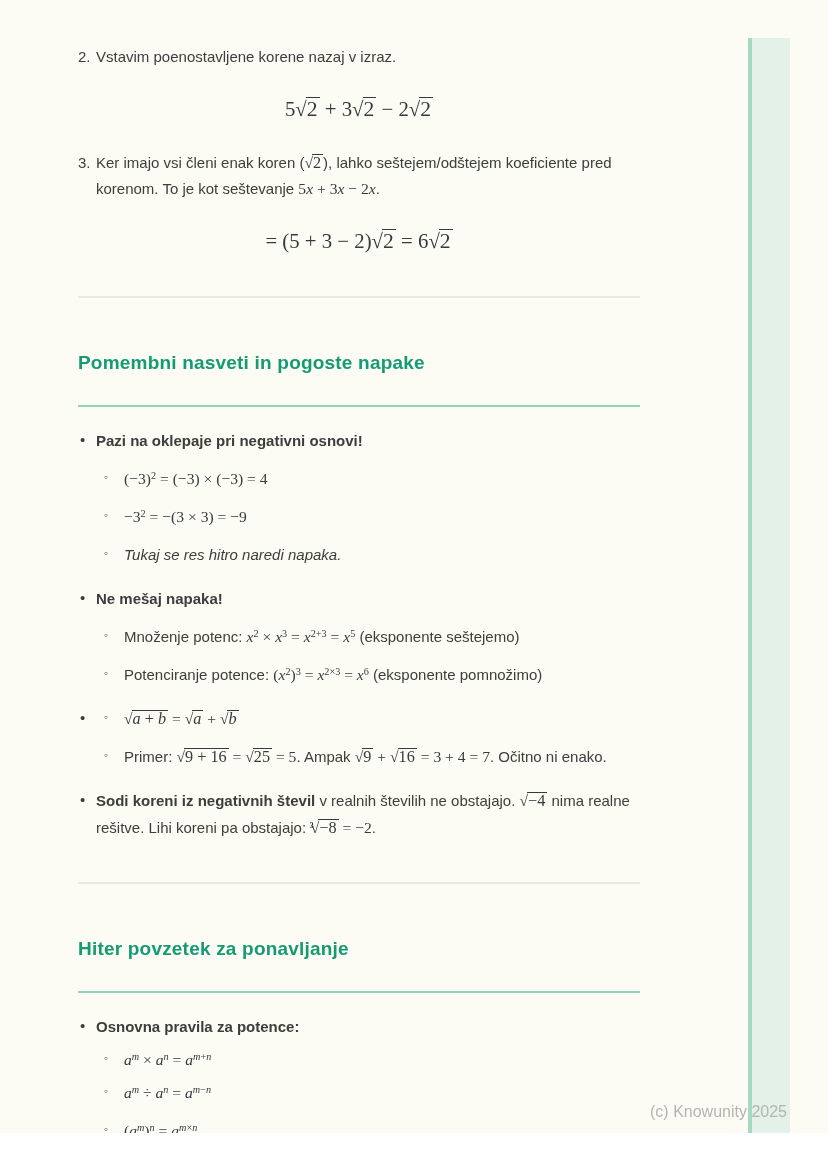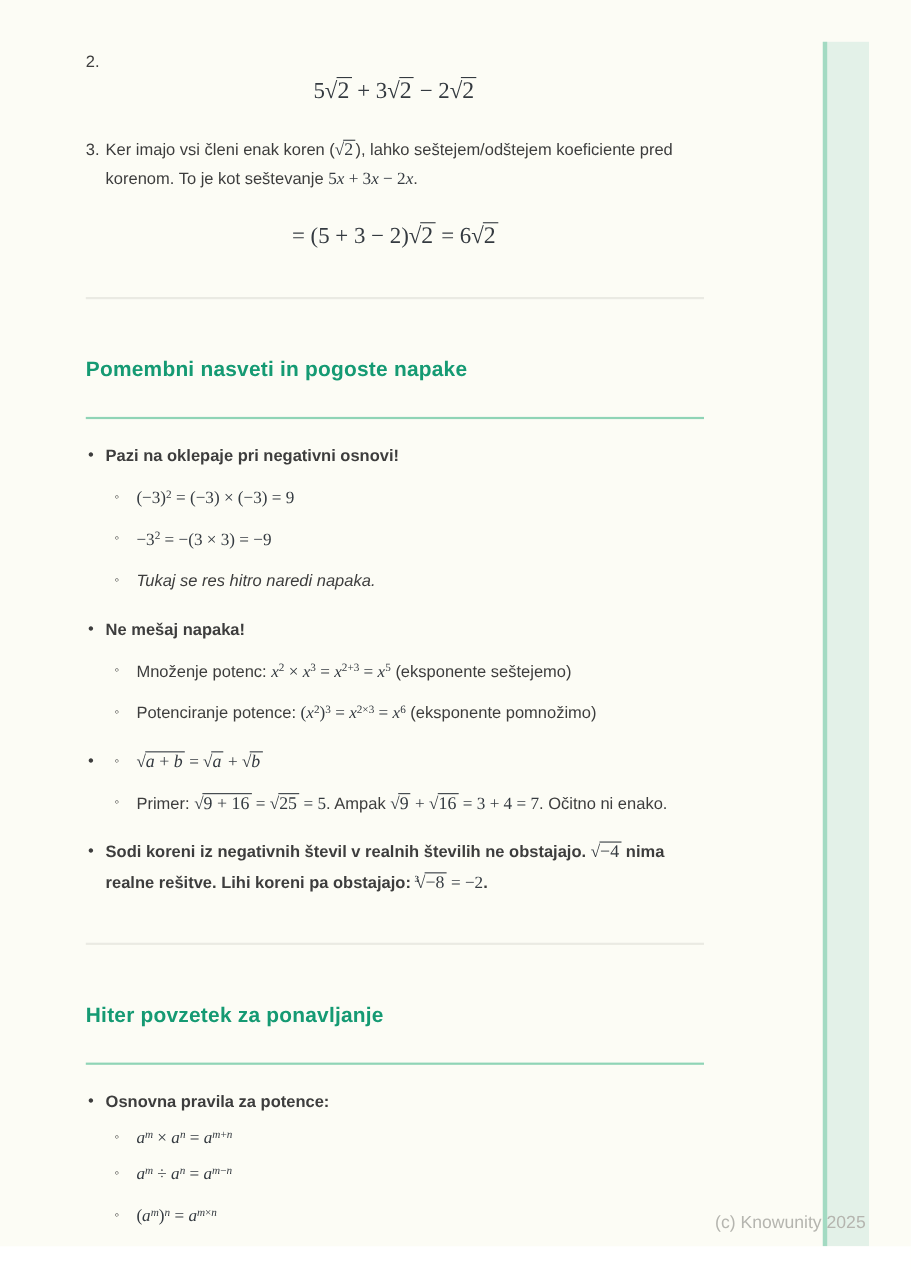--- a/index.html
+++ b/index.html
@@ -40,21 +40,21 @@
   .h2 {
     margin:48px 0 0 0; padding-bottom:25px;
     border-bottom:2px solid var(--underline_green, #8fd4b6);
     color:var(--accent_green, #159a73);
     font-size:19px; font-weight:700; line-height:34px;
     letter-spacing:0.2px;
   }
   
   .bl { position:relative; font-size:15px; line-height:25px; }
   .b1 { padding-left:18px; margin-top:19px; font-weight:700; }
-  .b1 .bt { font-weight:700; }
+  .b1 .bt { font-weight:400; }
   .b2 { padding-left:46px; margin-top:13px; font-weight:400; }
   .b1 > .mark { position:absolute; left:2px; top:-1px; font-weight:400; }
   .b2 > .mark { position:absolute; left:26px; top:-1px; font-size:12px; }
   .h2 + .bl { margin-top:21px; }
   .b1 + .b2 { margin-top:13px; }
   
   .bt { font-weight:400; font-style:normal; }
   .bb { font-weight:700; }
   .bi { font-style:italic; }
   
@@ -73,28 +73,28 @@
     font-size:16px; color:var(--footer_color, #b5b5af);
     z-index:2;
   }
 </style>
 </head>
 <body>
 
 <div class="card">
   <div class="side-strip"></div>
   <div class="content" id="doc-body">
-      <div class="step"><span class="stepnum">2.</span></div>
+      <div class="step"><span class="stepnum">2.</span><span class="stepbody"><span class="bt">Vstavim poenostavljene korene nazaj v izraz.</span></span></div>
       <div class="dmath"><span class="mt">5</span><span class="rt"><span class="rsym">√</span><span class="rad"><span class="mt">2</span></span></span><span class="mt"> + 3</span><span class="rt"><span class="rsym">√</span><span class="rad"><span class="mt">2</span></span></span><span class="mt"> − 2</span><span class="rt"><span class="rsym">√</span><span class="rad"><span class="mt">2</span></span></span></div>
       <div class="step"><span class="stepnum">3.</span><span class="stepbody"><span class="bt">Ker imajo vsi členi enak koren (</span><span class="rt"><span class="rsym">√</span><span class="rad"><span class="mt">2</span></span></span><span class="bt">), lahko seštejem/odštejem koeficiente pred korenom. To je kot seštevanje </span><span class="mt">5</span><span class="mv">x</span><span class="mt"> + 3</span><span class="mv">x</span><span class="mt"> − 2</span><span class="mv">x</span><span class="bt">.</span></span></div>
       <div class="dmath"><span class="mt">= (5 + 3 − 2)</span><span class="rt"><span class="rsym">√</span><span class="rad"><span class="mt">2</span></span></span><span class="mt"> = 6</span><span class="rt"><span class="rsym">√</span><span class="rad"><span class="mt">2</span></span></span></div>
       <div class="hr"></div>
       <h2 class="h2">Pomembni nasveti in pogoste napake</h2>
       <div class="bl b1"><span class="mark">•</span><span class="blbody"><span class="bb">Pazi na oklepaje pri negativni osnovi!</span></span></div>
-      <div class="bl b2"><span class="mark">◦</span><span class="blbody"><span class="mt">(−3)</span><sup class="msup"><span class="mt">2</span></sup><span class="mt"> = (−3) × (−3) = 9</span></span></div>
+      <div class="bl b2"><span class="mark">◦</span><span class="blbody"><span class="mt">(−3)</span><sup class="msup"><span class="mt">2</span></sup><span class="mt"> = (−3) × (−3) = 4</span></span></div>
       <div class="bl b2"><span class="mark">◦</span><span class="blbody"><span class="mt">−3</span><sup class="msup"><span class="mt">2</span></sup><span class="mt"> = −(3 × 3) = −9</span></span></div>
       <div class="bl b2"><span class="mark">◦</span><span class="blbody"><span class="bi">Tukaj se res hitro naredi napaka.</span></span></div>
       <div class="bl b1"><span class="mark">•</span><span class="blbody"><span class="bb">Ne mešaj napaka!</span></span></div>
       <div class="bl b2"><span class="mark">◦</span><span class="blbody"><span class="bt">Množenje potenc: </span><span class="mv">x</span><sup class="msup"><span class="mt">2</span></sup><span class="mt"> × </span><span class="mv">x</span><sup class="msup"><span class="mt">3</span></sup><span class="mt"> = </span><span class="mv">x</span><sup class="msup"><span class="mt">2+3</span></sup><span class="mt"> = </span><span class="mv">x</span><sup class="msup"><span class="mt">5</span></sup><span class="bt"> (eksponente seštejemo)</span></span></div>
       <div class="bl b2"><span class="mark">◦</span><span class="blbody"><span class="bt">Potenciranje potence: </span><span class="mt">(</span><span class="mv">x</span><sup class="msup"><span class="mt">2</span></sup><span class="mt">)</span><sup class="msup"><span class="mt">3</span></sup><span class="mt"> = </span><span class="mv">x</span><sup class="msup"><span class="mt">2×3</span></sup><span class="mt"> = </span><span class="mv">x</span><sup class="msup"><span class="mt">6</span></sup><span class="bt"> (eksponente pomnožimo)</span></span></div>
       <div class="bl b1"><span class="mark">•</span></div>
       <div class="bl b2"><span class="mark">◦</span><span class="blbody"><span class="rt"><span class="rsym">√</span><span class="rad"><span class="mv">a</span><span class="mt"> + </span><span class="mv">b</span></span></span><span class="mt"> = </span><span class="rt"><span class="rsym">√</span><span class="rad"><span class="mv">a</span></span></span><span class="mt"> + </span><span class="rt"><span class="rsym">√</span><span class="rad"><span class="mv">b</span></span></span></span></div>
       <div class="bl b2"><span class="mark">◦</span><span class="blbody"><span class="bt">Primer: </span><span class="rt"><span class="rsym">√</span><span class="rad"><span class="mt">9 + 16</span></span></span><span class="mt"> = </span><span class="rt"><span class="rsym">√</span><span class="rad"><span class="mt">25</span></span></span><span class="mt"> = 5</span><span class="bt">. Ampak </span><span class="rt"><span class="rsym">√</span><span class="rad"><span class="mt">9</span></span></span><span class="mt"> + </span><span class="rt"><span class="rsym">√</span><span class="rad"><span class="mt">16</span></span></span><span class="mt"> = 3 + 4 = 7</span><span class="bt">. Očitno ni enako.</span></span></div>
       <div class="bl b1"><span class="mark">•</span><span class="blbody"><span class="bb">Sodi koreni iz negativnih števil</span><span class="bt"> v realnih številih ne obstajajo. </span><span class="rt"><span class="rsym">√</span><span class="rad"><span class="mt">−4</span></span></span><span class="bt"> nima realne rešitve. Lihi koreni pa obstajajo: </span><span class="rt"><span class="ridx">3</span><span class="rsym">√</span><span class="rad"><span class="mt">−8</span></span></span><span class="mt"> = −2</span><span class="bt">.</span></span></div>
       <div class="hr"></div>

